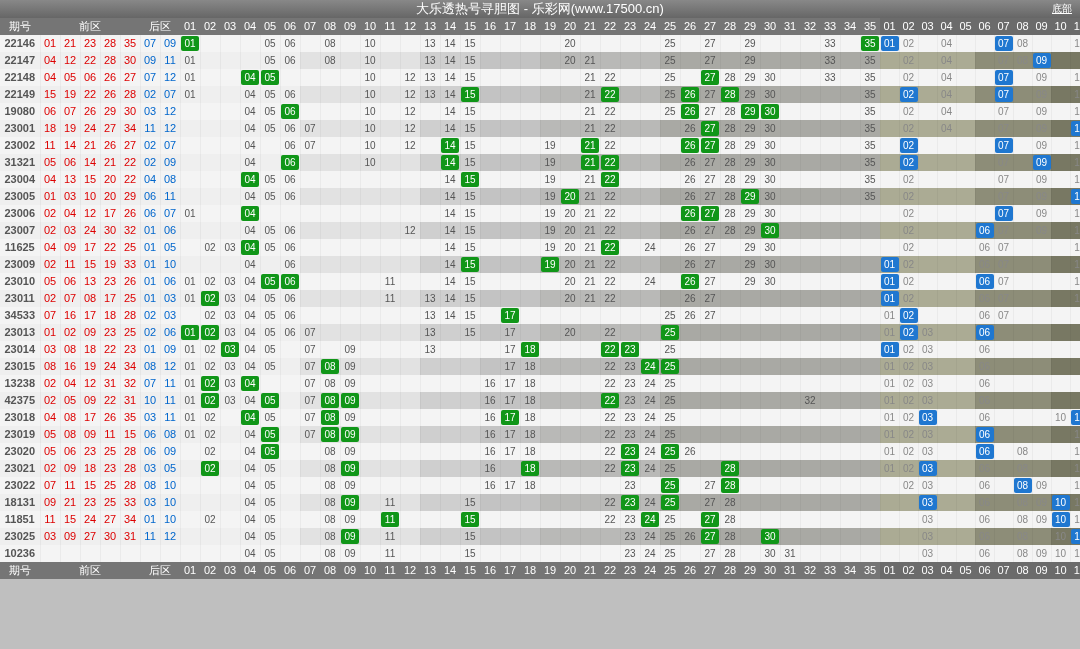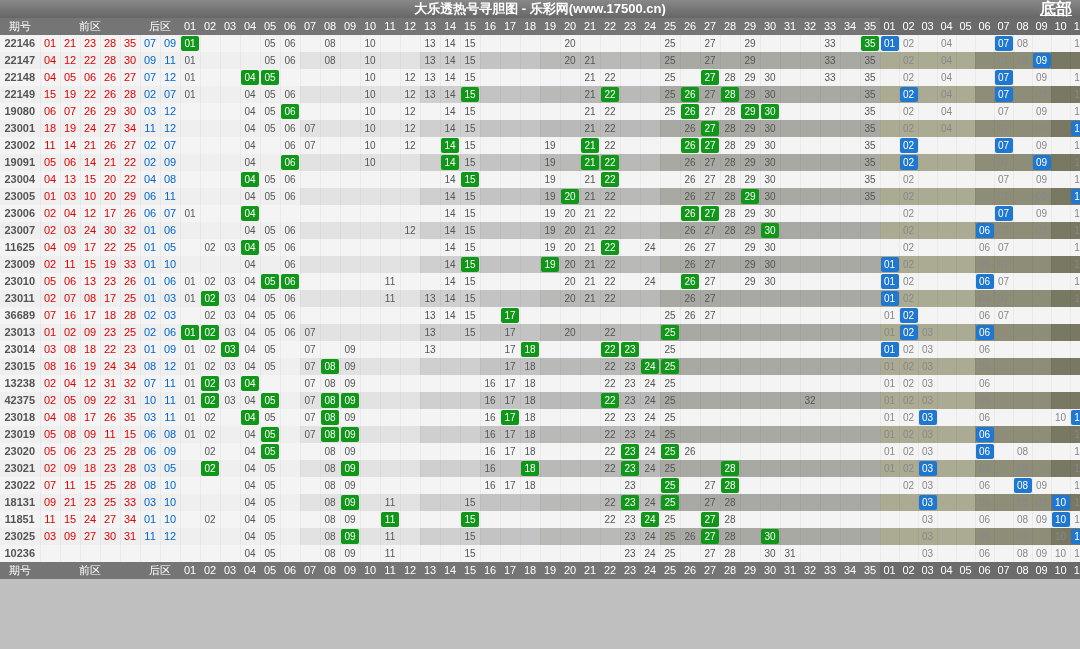--- a/index.html
+++ b/index.html
@@ -1,18 +1,18 @@
 <!DOCTYPE html>
 <html><head>
 <meta charset="utf-8">
 <style>
   html,body{margin:0;padding:0;background:#bfbfbf;font-family:Arial,"Microsoft YaHei",sans-serif;font-size:11px;color:#333;}
   #wrap{width:1080px;height:649px;overflow:hidden;}
-  .titlebar{height:18px;background:linear-gradient(#888,#666);color:#fff;font-weight:bold;text-align:center;line-height:18px;position:relative;font-size:13px;}
-  .linkbot{position:absolute;right:8px;top:0;font-size:16px;text-decoration:underline;cursor:pointer;}
+  .titlebar{height:18px;background:linear-gradient(#888,#666);color:#fff;font-weight:normal;text-align:center;line-height:18px;position:relative;font-size:13px;}
+  .linkbot{position:absolute;right:8px;top:0;font-size:10px;text-decoration:underline;cursor:pointer;}
   table{border-collapse:collapse;table-layout:fixed;width:1080px;}
   th,td{padding:0;margin:0;text-align:center;height:17px;line-height:17px;font-size:11px;border:0;}
   tr.hdr th{background:#757575;color:#fff;font-weight:normal;}
   tr.hdr th.g{background:#6b6b6b;}
   td{background:#efefef;border-right:1px solid rgba(0,0,0,0.04);}
   tr:nth-child(odd) td{background:#f4f4f4;}
   td.period{color:#555;font-weight:bold;}
   td.front{color:#d00;}
   td.back{color:#06c;}
   
@@ -535,21 +535,21 @@
           <td class="zG"></td>
           <td class="zG"></td>
           <td class="zH"></td>
           <td class="zH"><span class="num b">07</span></td>
           <td class="zH"></td>
           <td class="zH"><span class="num dim">09</span></td>
           <td class="zI"></td>
           <td class="zI"><span class="num dim">11</span></td>
         </tr>
         <tr>
-          <td class="period">19091</td>
+          <td class="period">31321</td>
           <td class="front">05</td>
           <td class="front">06</td>
           <td class="front">14</td>
           <td class="front">21</td>
           <td class="front">22</td>
           <td class="back">02</td>
           <td class="back">09</td>
           <td class="zA"></td>
           <td class="zA"></td>
           <td class="zA"></td>
@@ -1039,21 +1039,21 @@
           <td class="zG"></td>
           <td class="zG"></td>
           <td class="zH"><span class="num dim">06</span></td>
           <td class="zH"><span class="num dim">07</span></td>
           <td class="zH"></td>
           <td class="zH"></td>
           <td class="zI"></td>
           <td class="zI"><span class="num dim">11</span></td>
         </tr>
         <tr>
-          <td class="period">36689</td>
+          <td class="period">34533</td>
           <td class="front">07</td>
           <td class="front">16</td>
           <td class="front">17</td>
           <td class="front">18</td>
           <td class="front">28</td>
           <td class="back">02</td>
           <td class="back">03</td>
           <td class="zA"></td>
           <td class="zA"><span class="num plain">02</span></td>
           <td class="zA"><span class="num plain">03</span></td>

